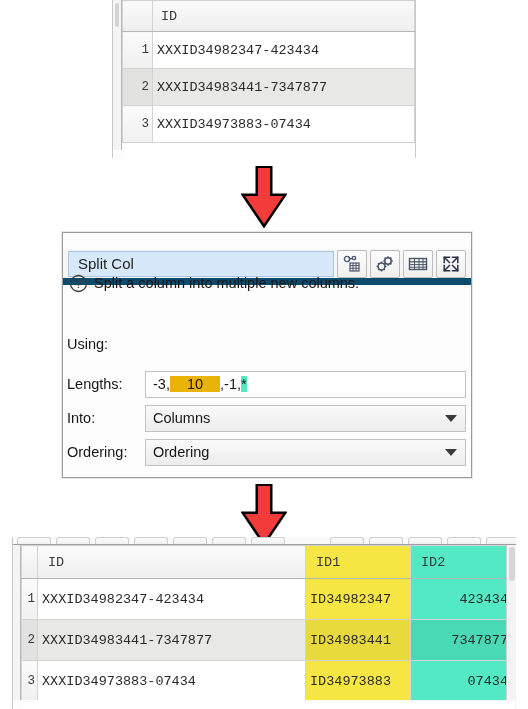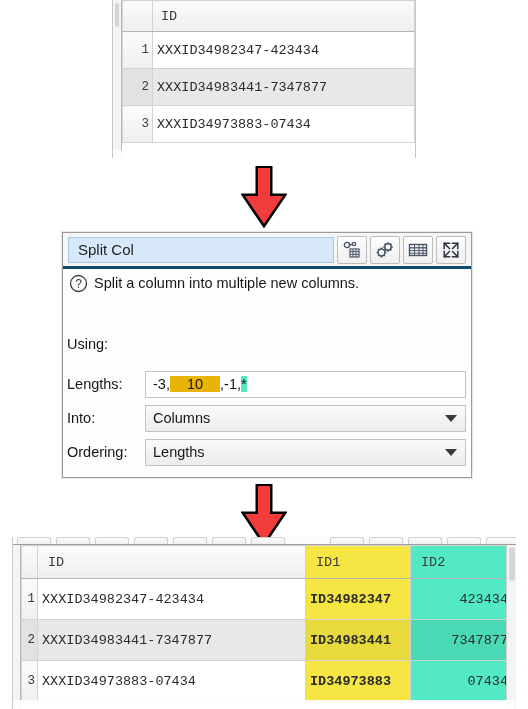--- a/index.html
+++ b/index.html
@@ -121,24 +121,24 @@
     top: 232px;
     width: 410px;
     height: 246px;
     background: #fdfdfd;
     border: 1px solid #9a9a9a;
     box-shadow: 0 0 0 1px #e7e7e7;
     overflow: hidden;
   }
   #dialog-titlebar {
     position: absolute;
-    left: 0; top: 0; right: 0;
+    left: 0; top: 16px; right: 0;
     height: 36px;
     background: #f6f6f6;
-    border-bottom: 3px solid #0c4a6e;
+    border-bottom: 7px solid #0c4a6e;
     display: flex;
     align-items: center;
     padding: 0 5px;
     box-sizing: border-box;
   }
   #dialog-name-input {
     flex: 1;
     height: 26px;
     background: #d6e8fa;
     border: 1px solid #a8c6e0;
@@ -299,21 +299,21 @@
   }
   .grid2 th {
     height: 32px;
     background: linear-gradient(#fbfbfb, #eeeeee);
     border-bottom: 1px solid #b6b6b6;
     padding-left: 10px;
     color: #3a3a3a;
   }
   .grid2 .rowhdr { width: 16px; padding: 0 2px 0 0 !important; }
   th.c-yellow { background: #f6e643 !important; }
-  td.c-yellow { background: #f6e643; font-weight: bold; }
+  td.c-yellow { background: #f6e643; }
   tr.alt td.c-yellow { background: #e8d93d; }
   th.c-cyan { background: #52e9c4 !important; }
   td.c-cyan { background: #52e9c4; padding-left: 24px; }
   tr.alt td.c-cyan { background: #49d9b5; }
   .right { text-align: right !important; padding-right: 8px !important; }
 
   #bottom-fade {
     position: absolute;
     left: 13px;
     top: 700px;
@@ -447,21 +447,21 @@
     <div class="field-label">Into:</div>
     <div class="field-control">
       <span>Columns</span>
       <span class="combo-caret"></span>
     </div>
   </div>
 
   <div class="field-row" style="top:204px;">
     <div class="field-label">Ordering:</div>
     <div class="field-control">
-      <span>Lengths</span>
+      <span>Ordering</span>
       <span class="combo-caret"></span>
     </div>
   </div>
 </div>
 
 <div class="arrow" id="arrow-bottom">
   <svg width="46" height="62" viewBox="0 0 46 62">
     <polygon points="17,2 29,2 29,30 42,30 23,58 4,30 17,30" fill="#F23B3B" stroke="#000000" stroke-width="5" stroke-linejoin="miter"></polygon>
     <polygon points="17,2 29,2 29,30 42,30 23,58 4,30 17,30" fill="#F23B3B"></polygon>
   </svg>

